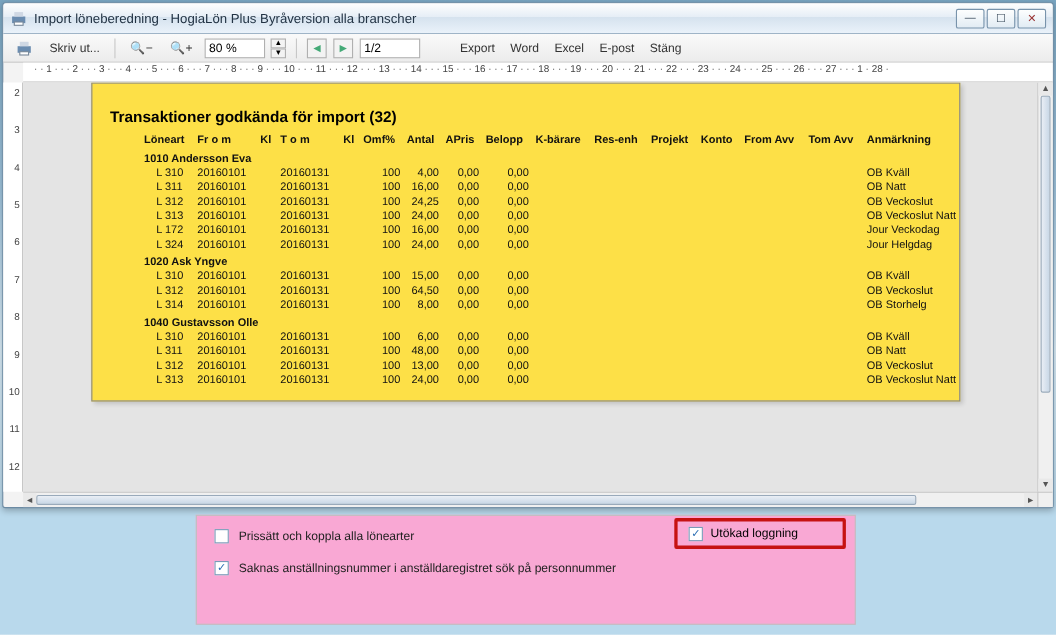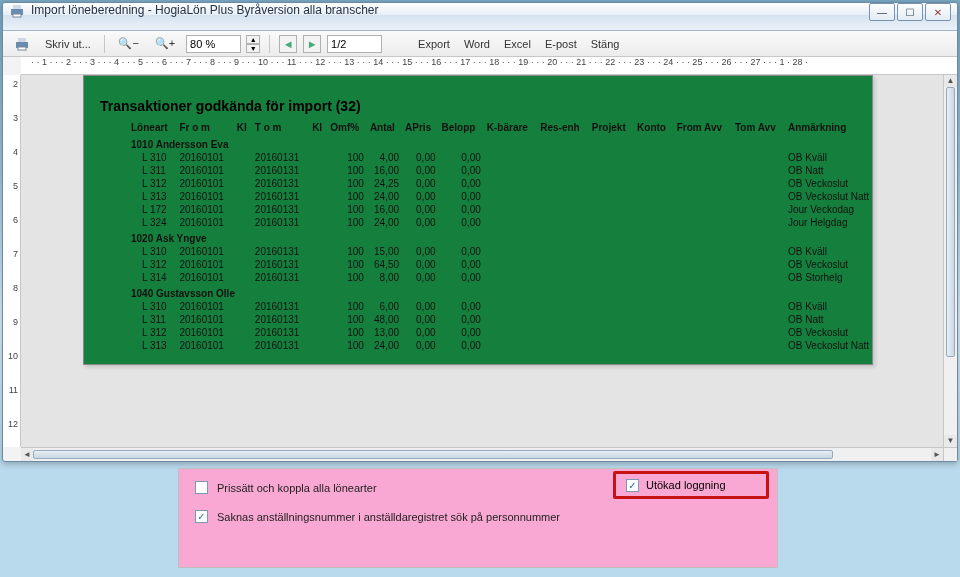--- a/index.html
+++ b/index.html
@@ -10,21 +10,21 @@
     font-size:11px;
   }
   
   .window {
     position:absolute; left:2px; top:2px; width:956px; height:460px;
     background:#f3f3f3; border:1px solid #6b8aa3; border-radius:3px;
     box-shadow:0 2px 6px rgba(0,0,0,.25);
   }
   .titlebar {
     height:28px; background:linear-gradient(#fefefe,#e6eef6 45%,#d5e2ee 46%,#eaf2fa);
-    border-bottom:1px solid #9fb4c7; display:flex; align-items:flex-start;
+    border-bottom:1px solid #9fb4c7; display:flex; align-items:center;
     padding:0 6px; border-radius:3px 3px 0 0;
   }
   .app-icon { width:16px;height:16px; margin-right:6px; }
   .title-text { color:#234; font-size:12px; flex:1; }
   .win-btns { display:flex; gap:2px; }
   .win-btn { width:26px; height:18px; border:1px solid #7893ab; border-radius:2px;
     background:linear-gradient(#fdfefe,#e2ecf4); display:flex; align-items:center; justify-content:center;
     font-size:10px; color:#345; cursor:pointer;}
   .win-btn.close{ color:#933;}
   
@@ -44,21 +44,21 @@
   .ruler-v .vnum{ font-size:9px;color:#444;text-align:right;padding-right:2px;position:absolute;right:0;}
   
   .docwrap{ position:absolute; left:18px; top:72px; right:0; bottom:0; background:#e4e4e4; overflow:hidden;}
   .scroll-v{ position:absolute; right:0; top:0; bottom:14px; width:14px; background:#f0f0f0; border-left:1px solid #c7c7c7;}
   .scroll-v .thumb{ position:absolute; left:2px; right:2px; top:12px; height:270px; background:linear-gradient(90deg,#e9eef5,#c8d7e6); border:1px solid #9ab; border-radius:2px;}
   .scroll-v .arrow{ position:absolute; left:0;right:0;height:12px;background:#e9e9e9;text-align:center;font-size:8px;line-height:12px;color:#555;}
   .scroll-h{ position:absolute; left:0;right:14px;bottom:0;height:14px;background:#f0f0f0;border-top:1px solid #c7c7c7;}
   .scroll-h .thumb{position:absolute;top:2px;bottom:2px;left:12px;width:800px;background:linear-gradient(#e9eef5,#c8d7e6);border:1px solid #9ab;border-radius:2px;}
   .scroll-h .arrow{position:absolute;top:0;bottom:0;width:12px;background:#e9e9e9;text-align:center;font-size:8px;line-height:14px;color:#555;}
   .corner{position:absolute;right:0;bottom:0;width:14px;height:14px;background:#f0f0f0;border-left:1px solid #c7c7c7;border-top:1px solid #c7c7c7;}
-  .page{ position:absolute; left:62px; top:0; width:790px; background:#15803d; border:1px solid #888; box-shadow:2px 2px 4px rgba(0,0,0,.15); padding:22px 16px 12px 16px;}
+  .page{ position:absolute; left:62px; top:0; width:790px; background:#fde047; border:1px solid #888; box-shadow:2px 2px 4px rgba(0,0,0,.15); padding:22px 16px 12px 16px;}
   .page-title{ font-weight:bold; font-size:14px; margin-bottom:6px; color:#000;}
   table.rep{ border-collapse:collapse; width:100%; font-size:10px; color:#111;margin-left:28px;}
   table.rep th{ text-align:left; font-weight:bold; padding:2px 3px; white-space:nowrap;}
   table.rep td{ padding:1px 3px; white-space:nowrap;}
   table.rep .num{ text-align:right;}
   tr.group td{ font-weight:bold; padding-top:4px;}
   
   .panel{ position:absolute; left:178px; top:468px; width:600px; height:100px;
     background:#f9a8d4; border:1px solid #bfbfbf; padding:8px 12px;}
   .chk-row{ display:flex; align-items:center; gap:6px; margin:1px 0; font-size:11px; color:#222;}

